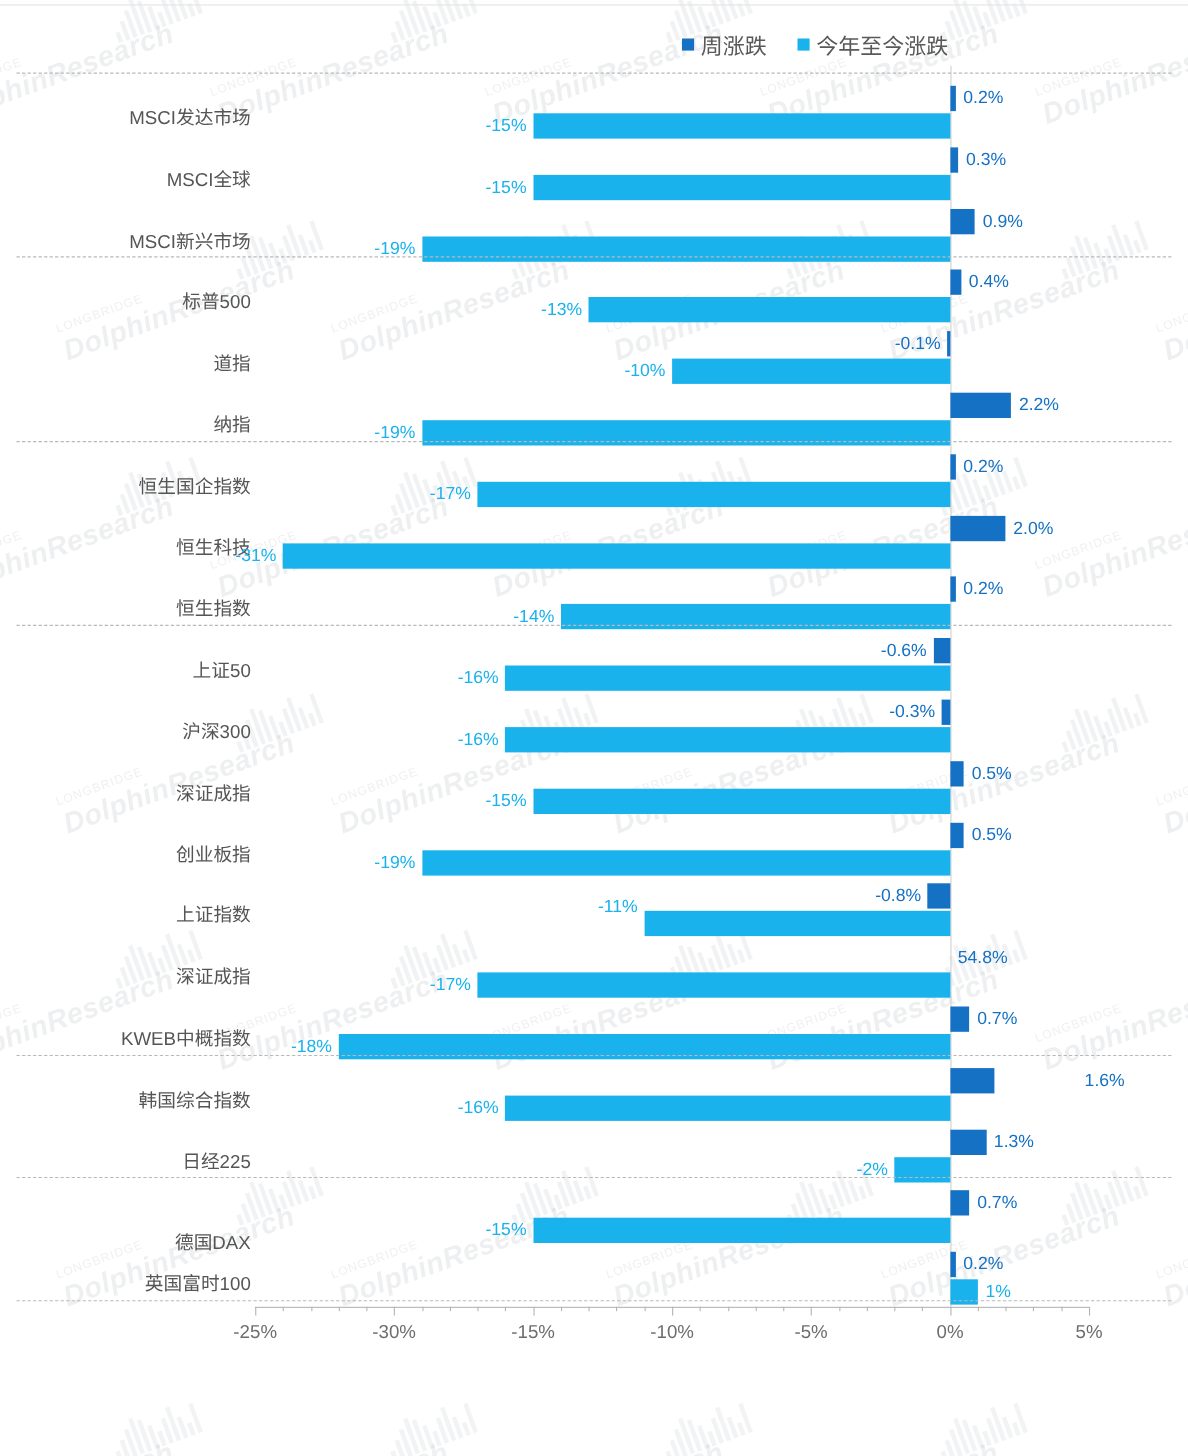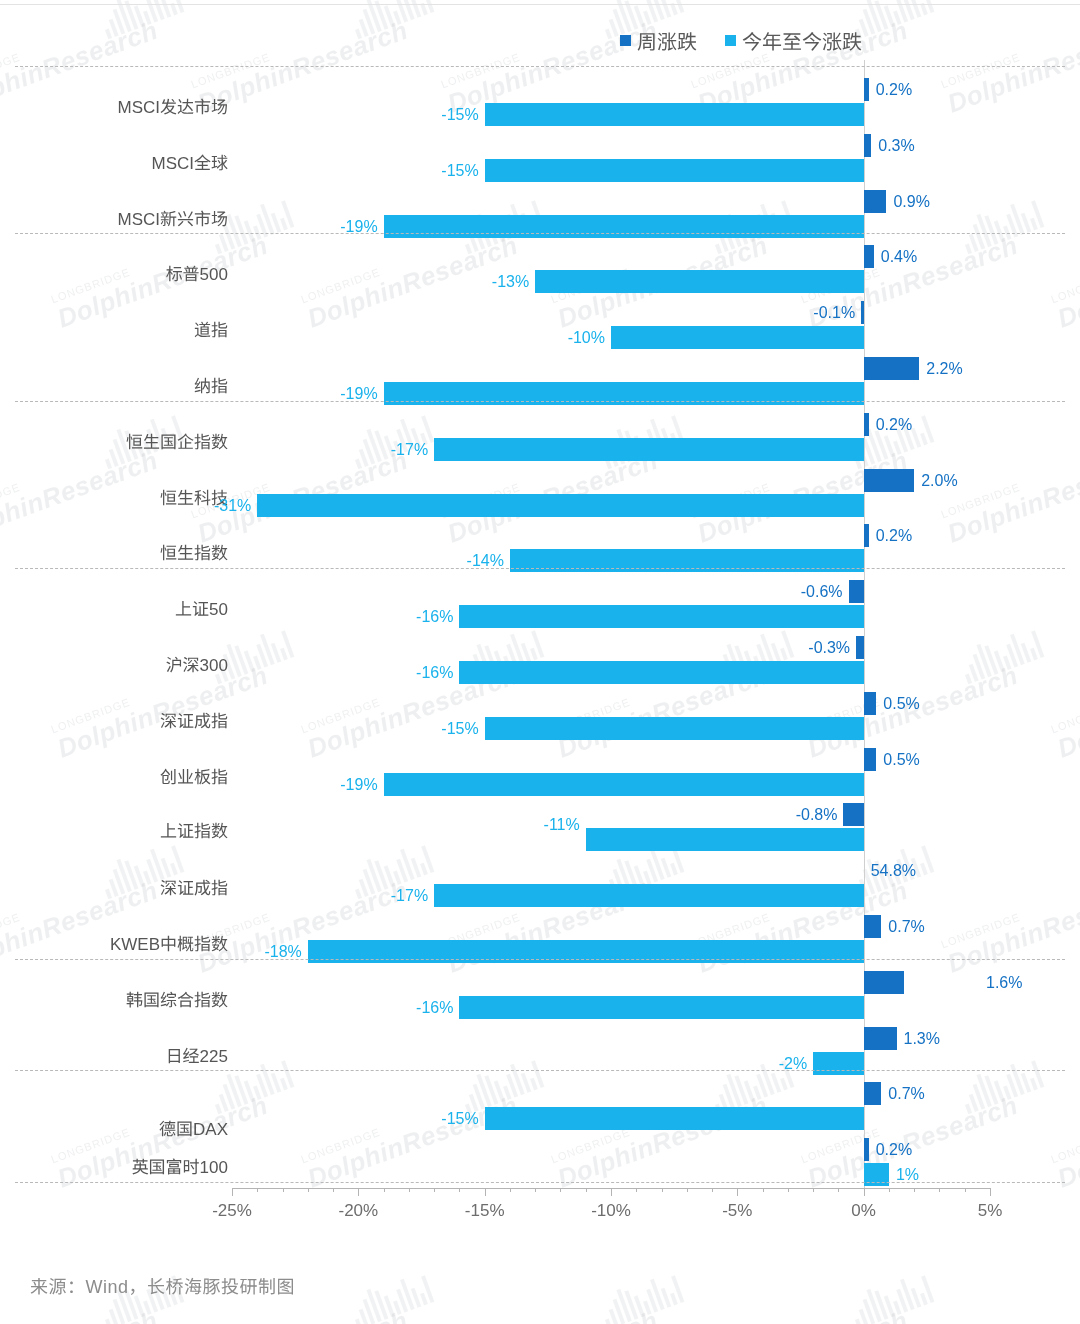--- a/index.html
+++ b/index.html
@@ -346,23 +346,22 @@
       <div class="tick min" style="left: 787.867px;"></div>
       <div class="tick min" style="left: 813.133px;"></div>
       <div class="tick min" style="left: 838.4px;"></div>
       <div class="tick maj" style="left: 863.667px;"></div>
       <div class="tick min" style="left: 888.933px;"></div>
       <div class="tick min" style="left: 914.2px;"></div>
       <div class="tick min" style="left: 939.467px;"></div>
       <div class="tick min" style="left: 964.733px;"></div>
       <div class="tick maj" style="left: 990px;"></div>
       <div class="xlab" style="left: 232px;">-25%</div>
-      <div class="xlab" style="left: 358.333px;">-20%</div>
+      <div class="xlab" style="left: 358.333px;">-30%</div>
       <div class="xlab" style="left: 484.667px;">-15%</div>
       <div class="xlab" style="left: 611px;">-10%</div>
       <div class="xlab" style="left: 737.333px;">-5%</div>
       <div class="xlab" style="left: 863.667px;">0%</div>
       <div class="xlab" style="left: 990px;">5%</div>
     </div>
 
-  <div id="source">来源：Wind，长桥海豚投研制图</div>
 
 </div>
 
 </body></html>

